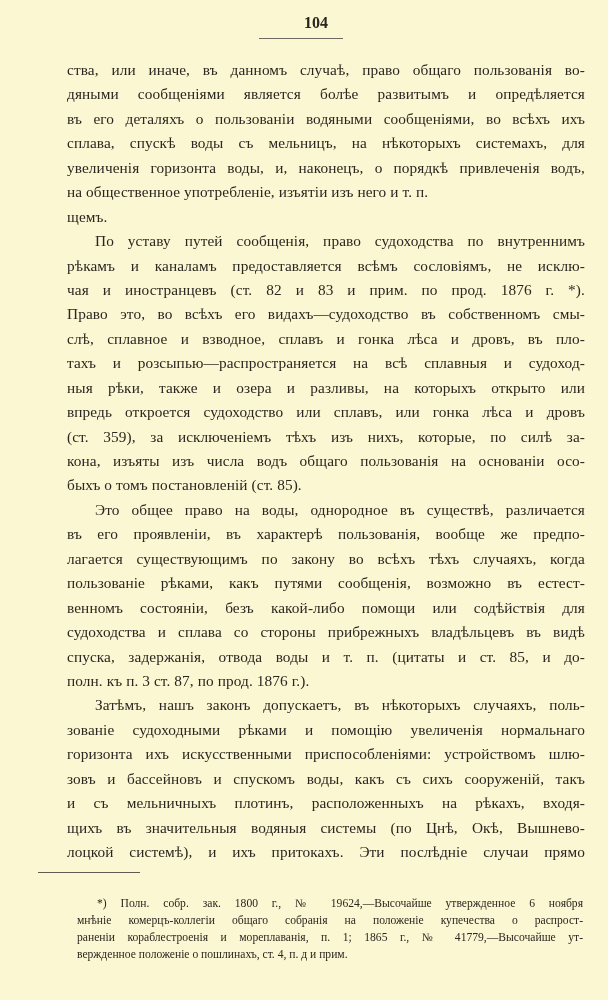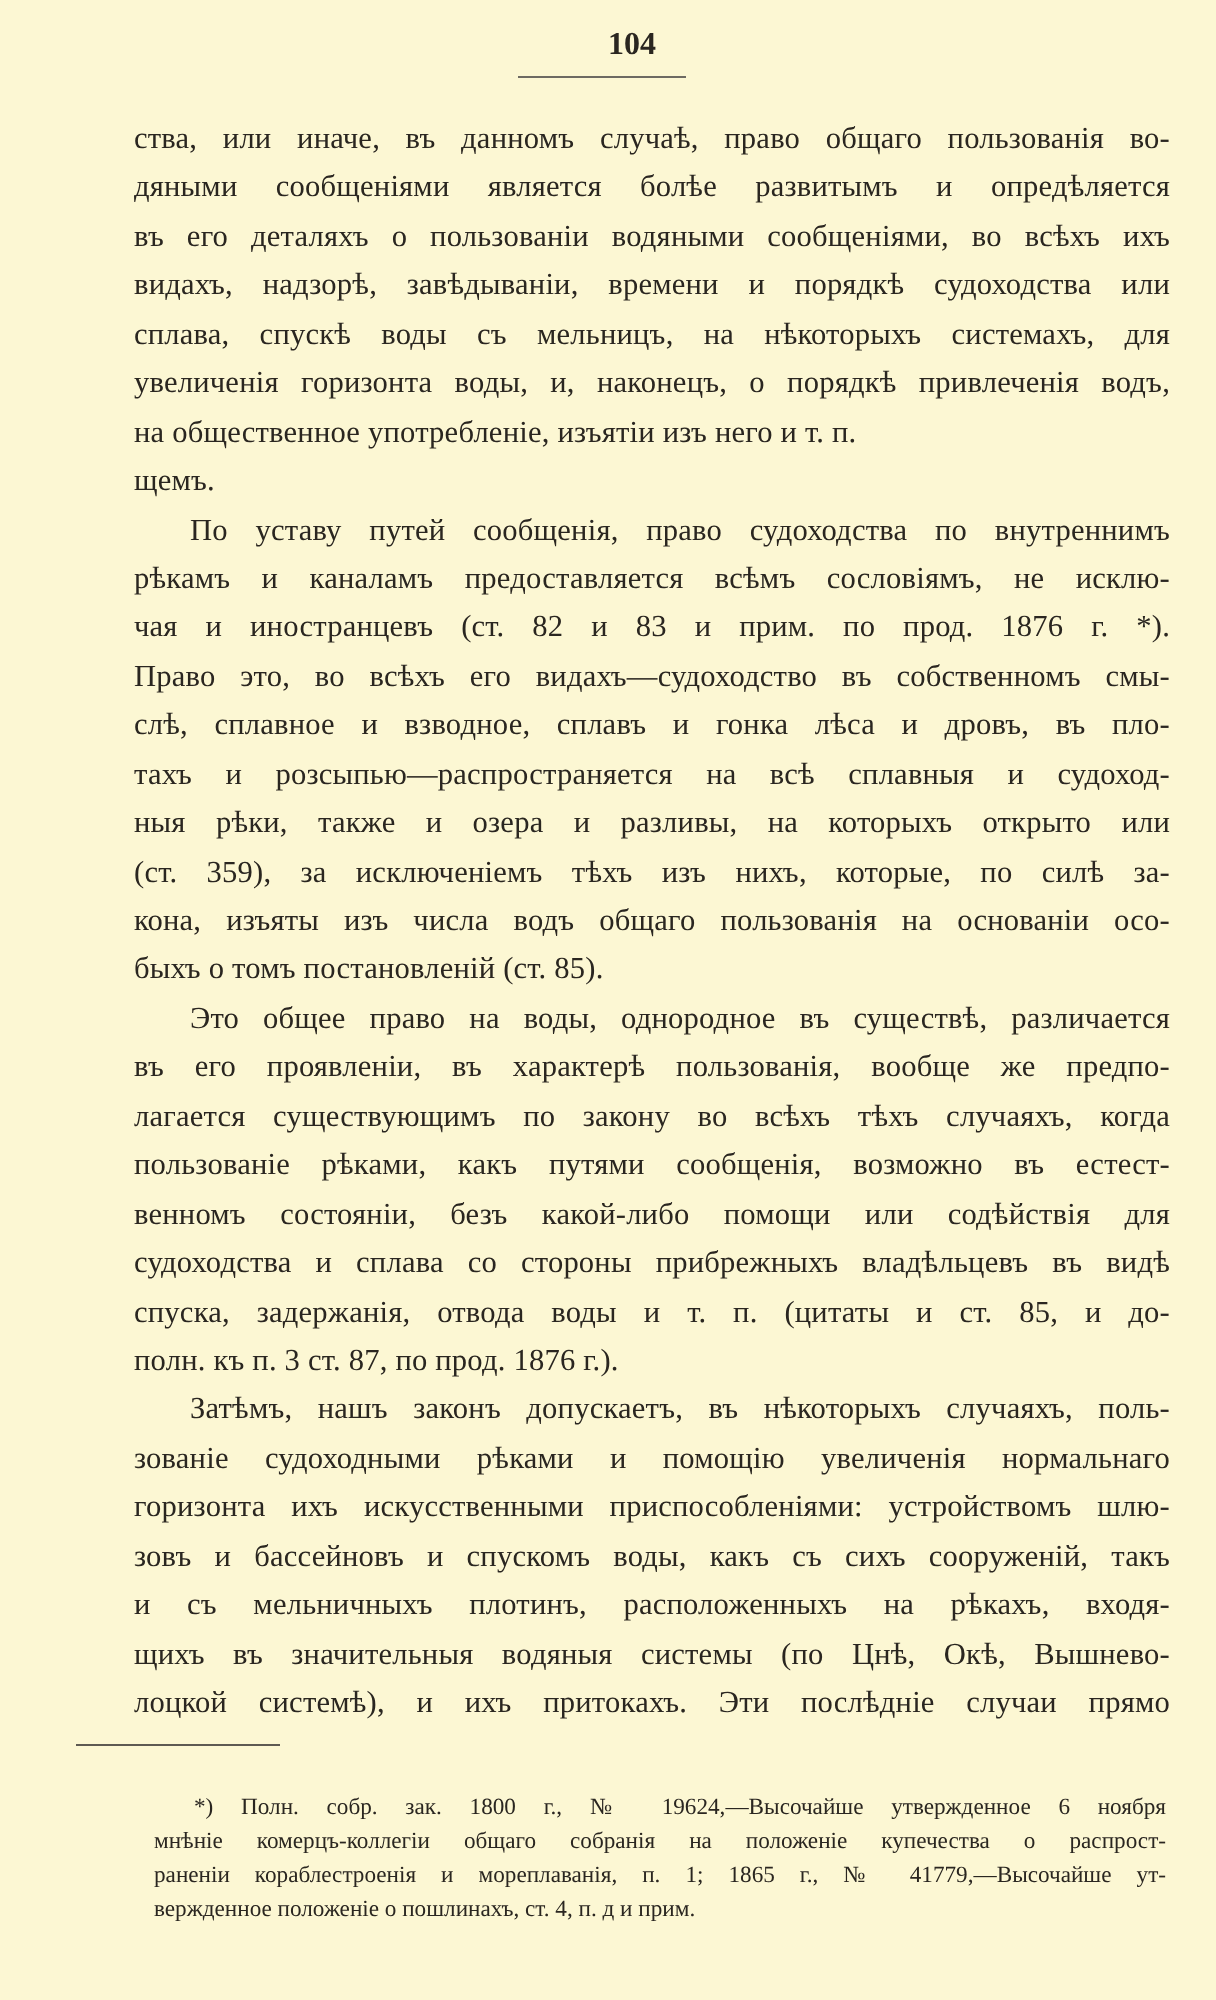--- a/index.html
+++ b/index.html
@@ -46,32 +46,32 @@
 </head>
 <body>
 
 <div class="page-num">104</div>
 <div class="page-rule"></div>
 
 <div class="body-text">
   <span class="line">ства, или иначе, въ данномъ случаѣ, право общаго пользованія во-</span>
   <span class="line">дяными сообщеніями является болѣе развитымъ и опредѣляется</span>
   <span class="line">въ его деталяхъ о пользованіи водяными сообщеніями, во всѣхъ ихъ</span>
-  <span class="line">видахъ, надзорѣ, завѣдываніи, времени и порядкѣ судоходства или</span>
   <span class="line">сплава, спускѣ воды съ мельницъ, на нѣкоторыхъ системахъ, для</span>
   <span class="line">увеличенія горизонта воды, и, наконецъ, о порядкѣ привлеченія водъ,</span>
   <span class="line last">на общественное употребленіе, изъятіи изъ него и т. п.</span>
   <span class="line last">щемъ.</span>
   <span class="line indent">По уставу путей сообщенія, право судоходства по внутреннимъ</span>
   <span class="line">рѣкамъ и каналамъ предоставляется всѣмъ сословіямъ, не исклю-</span>
   <span class="line">чая и иностранцевъ (ст. 82 и 83 и прим. по прод. 1876 г. *).</span>
   <span class="line">Право это, во всѣхъ его видахъ—судоходство въ собственномъ смы-</span>
   <span class="line">слѣ, сплавное и взводное, сплавъ и гонка лѣса и дровъ, въ пло-</span>
   <span class="line">тахъ и розсыпью—распространяется на всѣ сплавныя и судоход-</span>
   <span class="line">ныя рѣки, также и озера и разливы, на которыхъ открыто или</span>
+  <span class="line">впредь откроется судоходство или сплавъ, или гонка лѣса и дровъ</span>
   <span class="line">(ст. 359), за исключеніемъ тѣхъ изъ нихъ, которые, по силѣ за-</span>
   <span class="line">кона, изъяты изъ числа водъ общаго пользованія на основаніи осо-</span>
   <span class="line last">быхъ о томъ постановленій (ст. 85).</span>
   <span class="line indent">Это общее право на воды, однородное въ существѣ, различается</span>
   <span class="line">въ его проявленіи, въ характерѣ пользованія, вообще же предпо-</span>
   <span class="line">лагается существующимъ по закону во всѣхъ тѣхъ случаяхъ, когда</span>
   <span class="line">пользованіе рѣками, какъ путями сообщенія, возможно въ естест-</span>
   <span class="line">венномъ состояніи, безъ какой-либо помощи или содѣйствія для</span>
   <span class="line">судоходства и сплава со стороны прибрежныхъ владѣльцевъ въ видѣ</span>
   <span class="line">спуска, задержанія, отвода воды и т. п. (цитаты и ст. 85, и до-</span>

